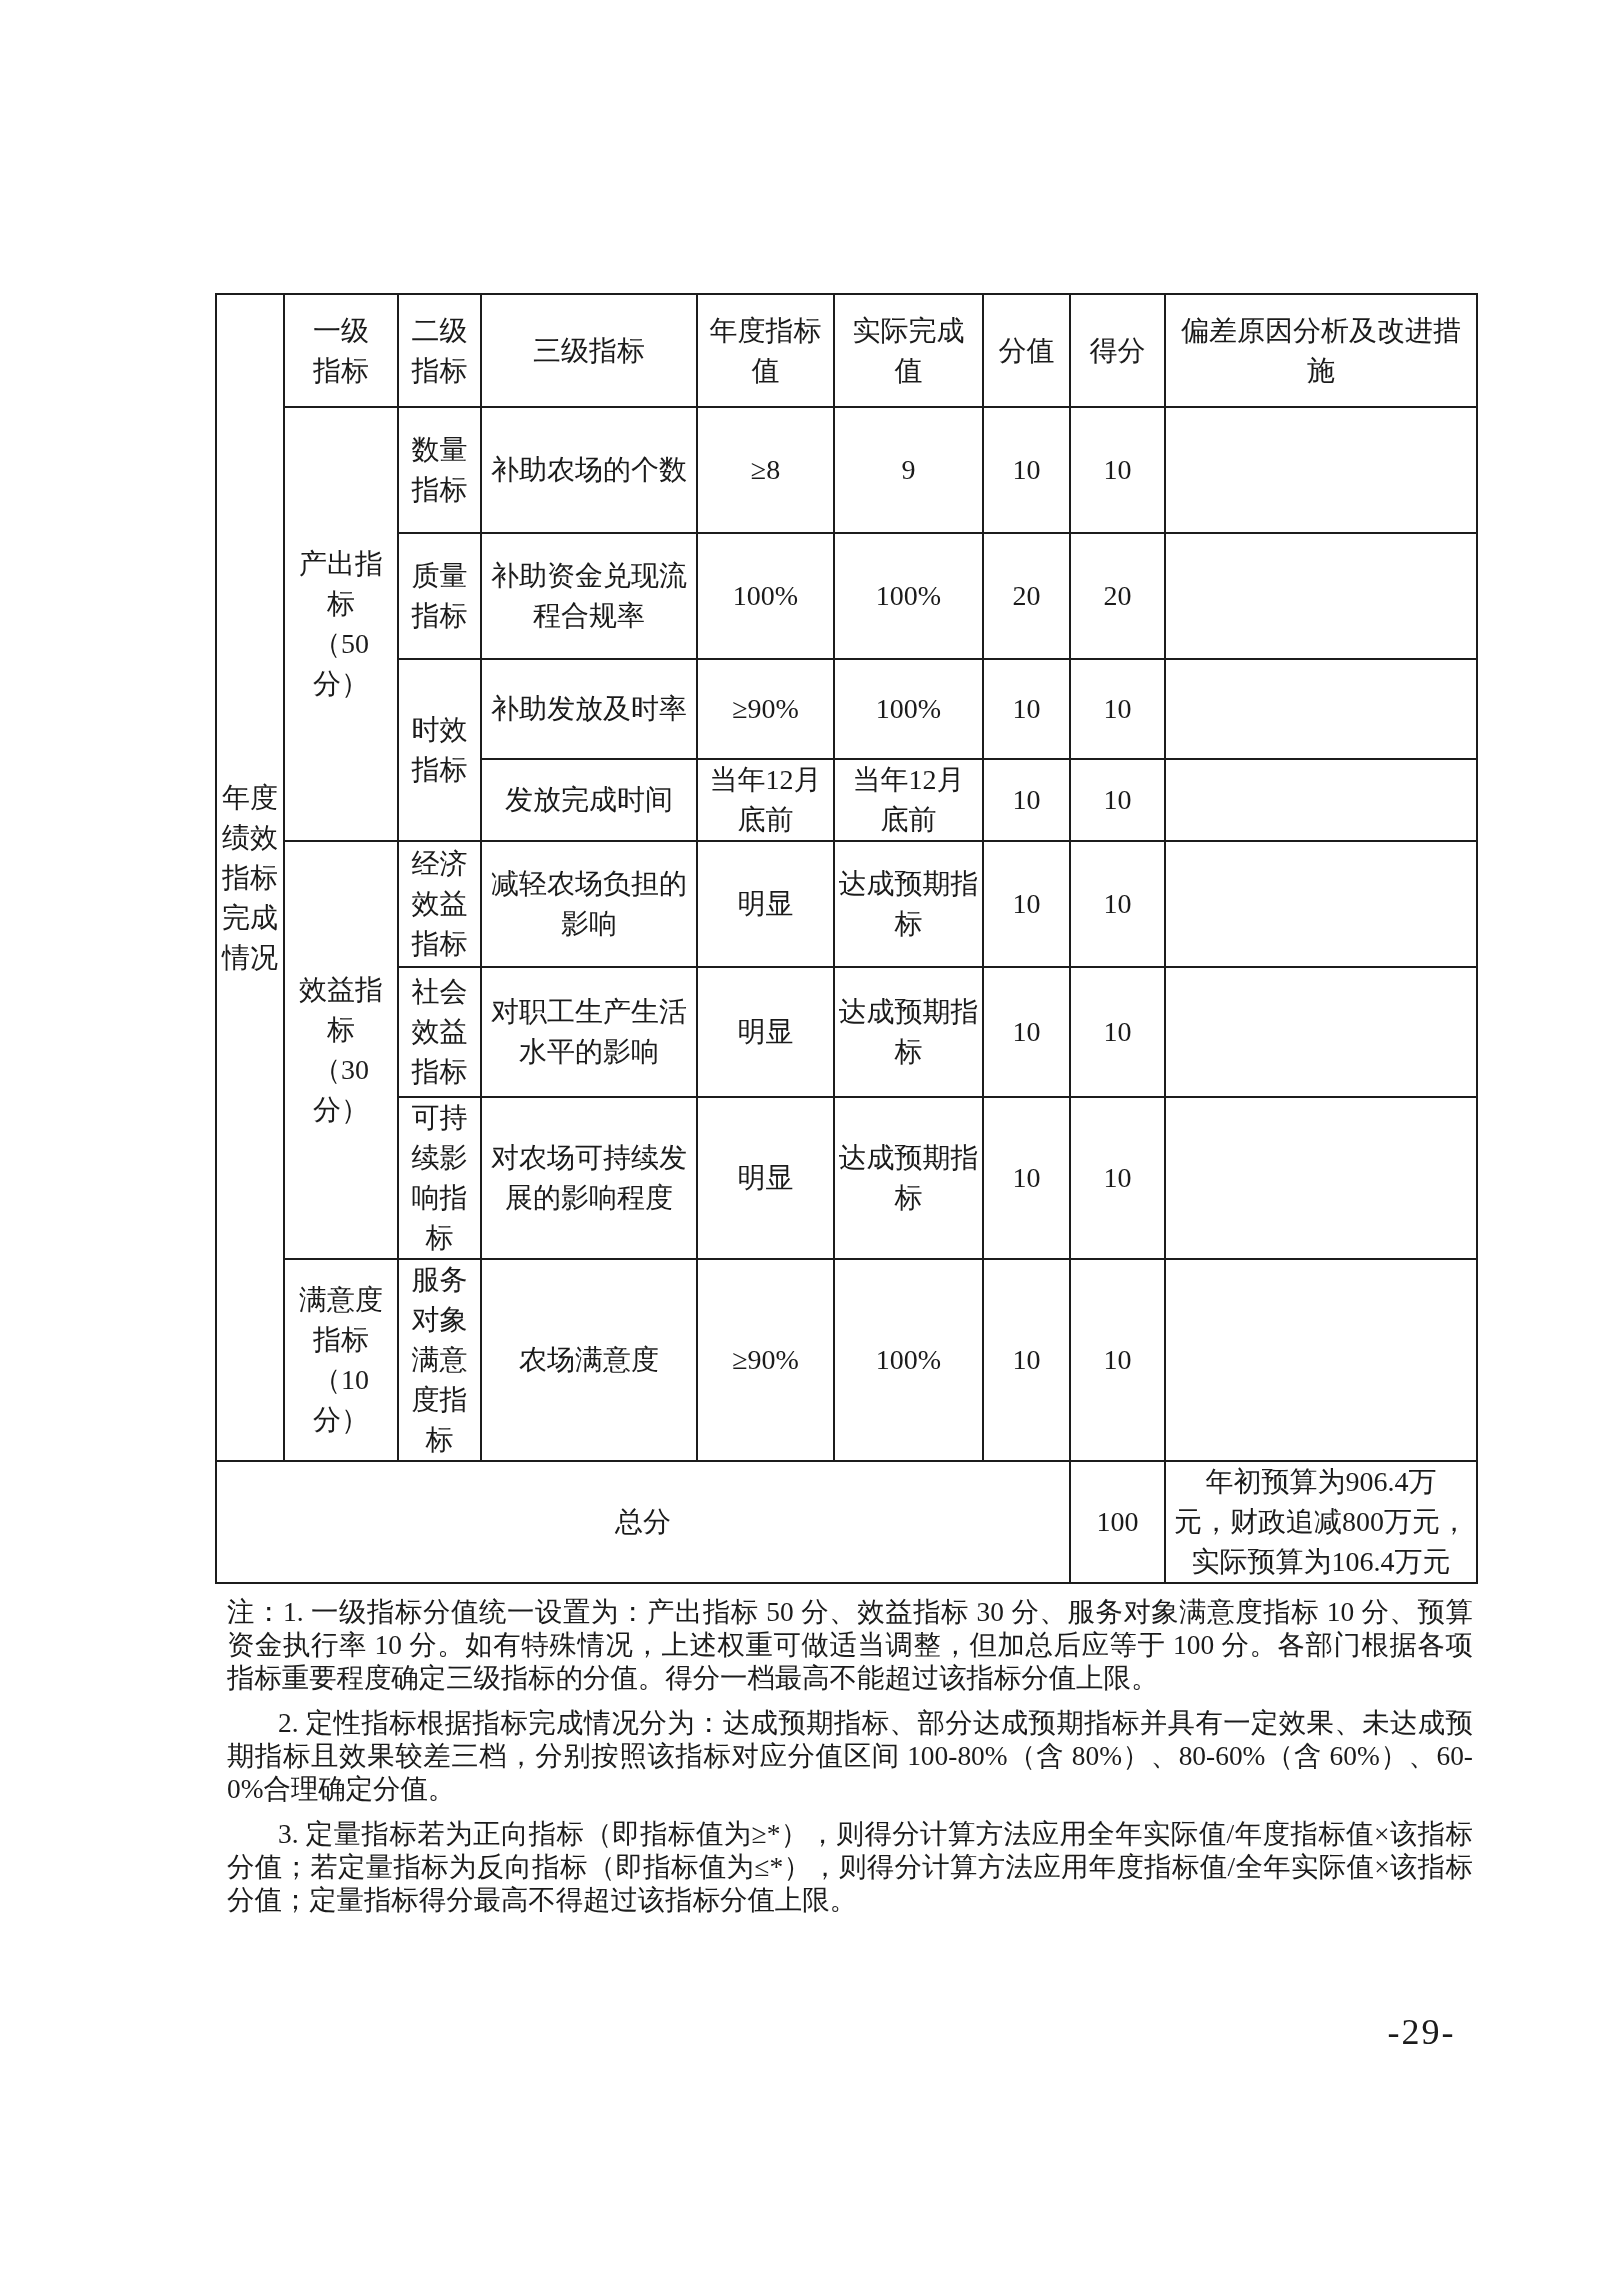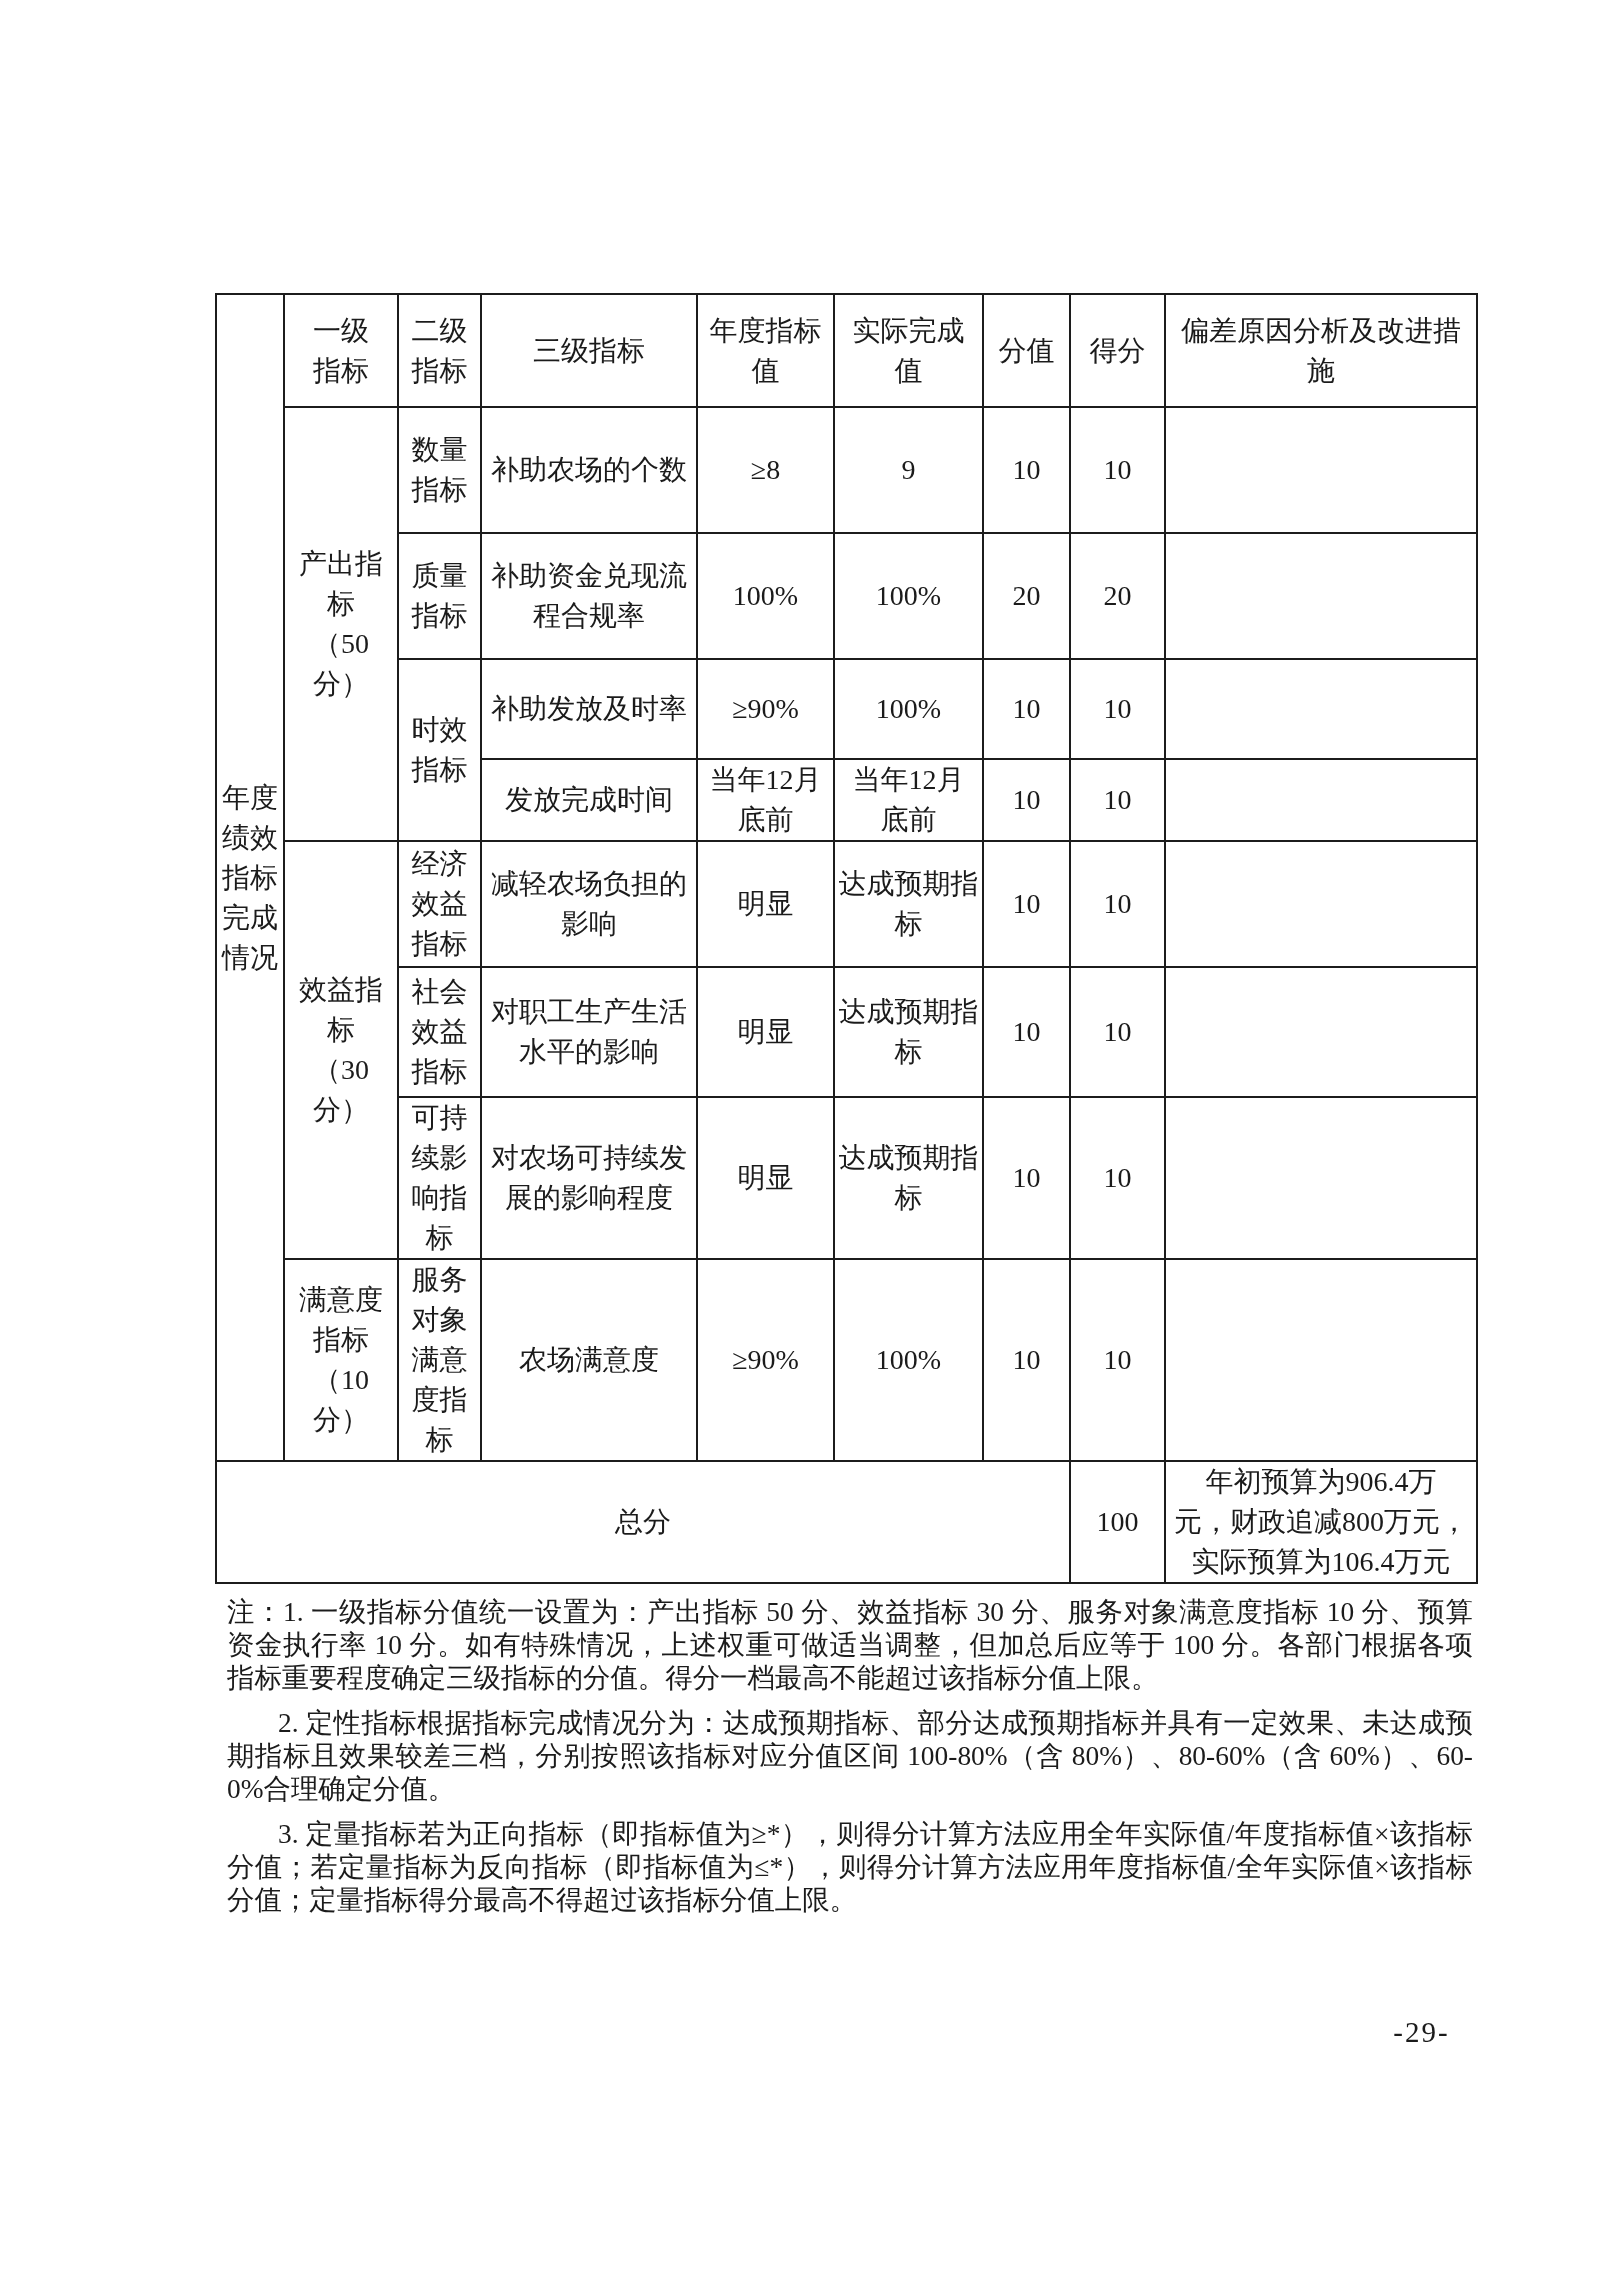--- a/index.html
+++ b/index.html
@@ -50,21 +50,21 @@
     text-align: justify;
   }
   .notes p { margin: 12px; }
   .notes p + p { margin-top: 9.8px; text-indent: 51px; }
 
   
   .page-num {
     position: absolute;
     left: 1353px; top: 2011px;
     width: 137px;
-    font-size: 29px;
+    font-size: 36px;
     line-height: 43px;
     letter-spacing: 2px;
     text-align: center;
   }
 </style>
 </head>
 <body>
 
 <div class="table-wrap">
   <table class="perf">

